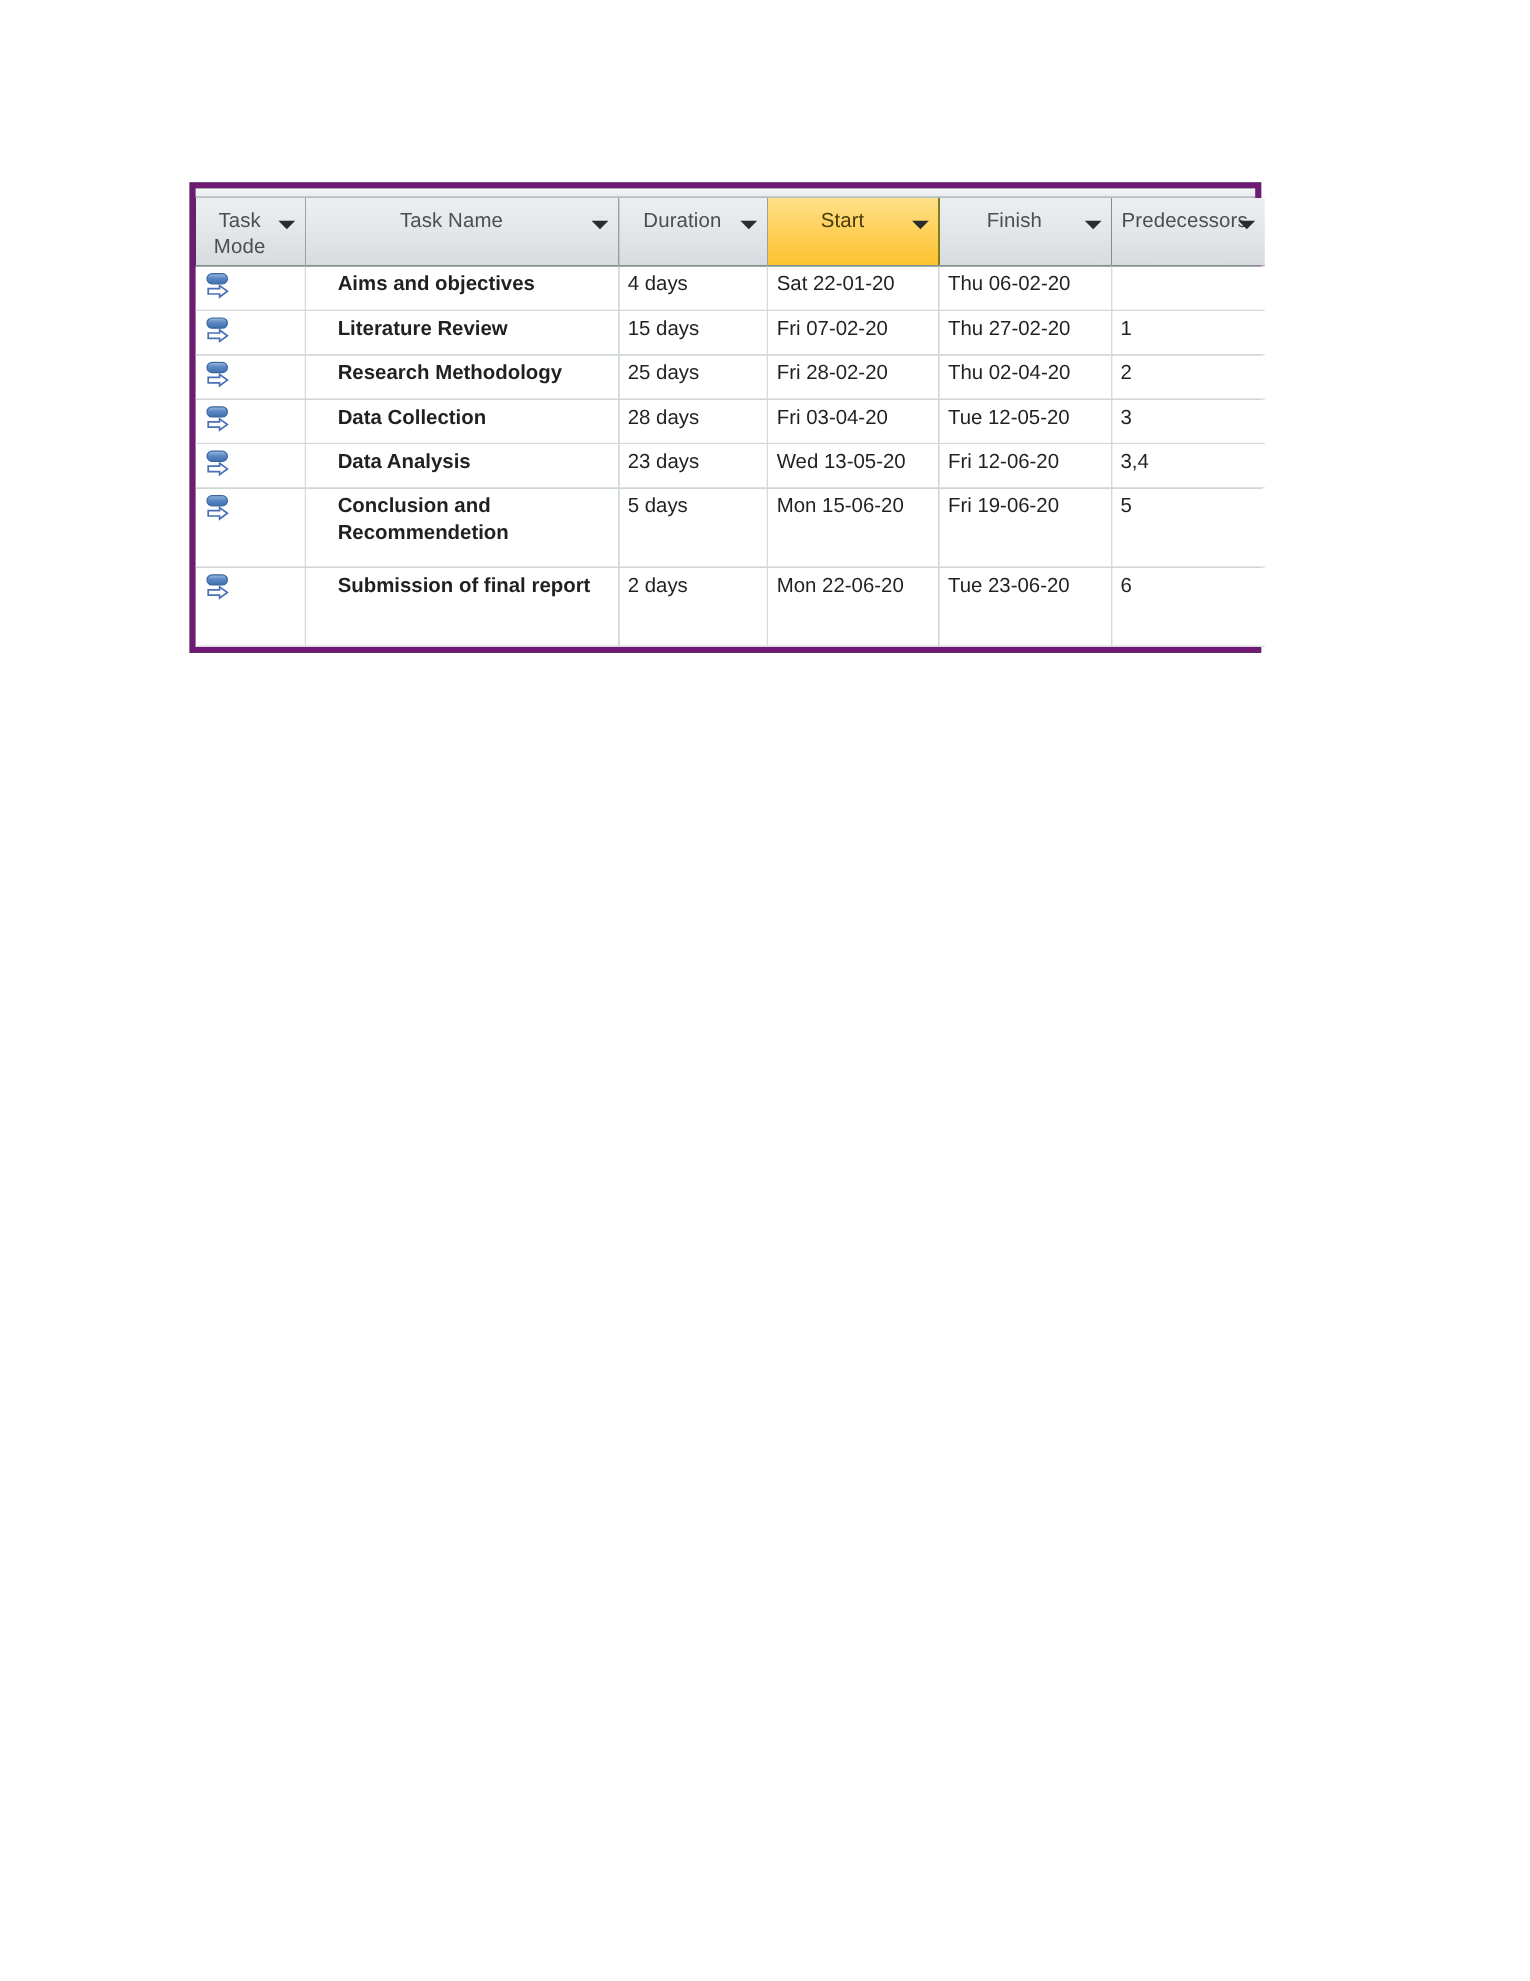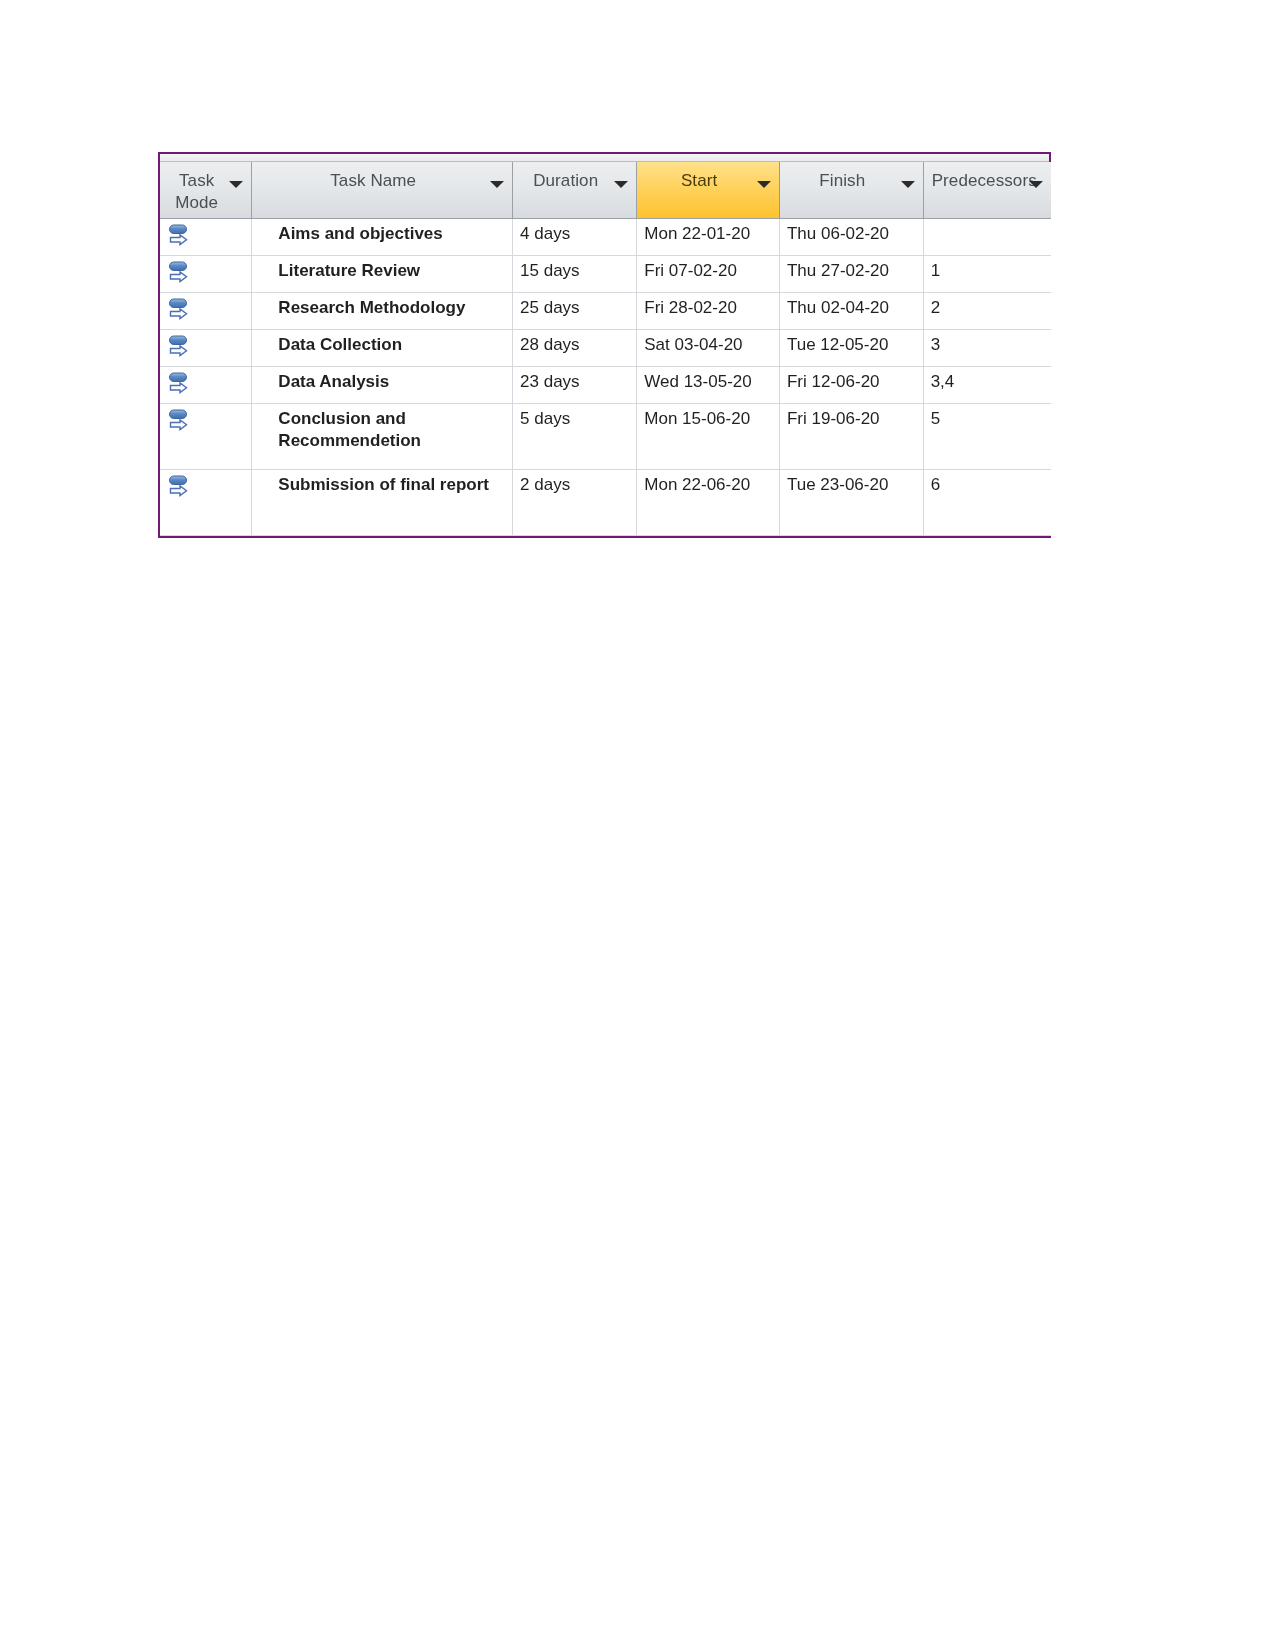--- a/index.html
+++ b/index.html
@@ -15,21 +15,21 @@
     overflow: hidden;
   }
 
   
   #project-table {
     position: absolute;
     left: 158px;
     top: 152px;
     width: 893px;
     background: #14532d;
-    border: 2px solid #701a75;
+    border: 5px solid #701a75;
     box-sizing: border-box;
   }
 
   
   .table-topband {
     height: 7px;
     background: linear-gradient(to bottom, #f4f5f6 0%, #e9ebed 100%);
     border-bottom: 1px solid #b9bec4;
   }
 
@@ -168,21 +168,21 @@
                     <stop offset="45%" stop-color="#5b88c4"></stop>
                     <stop offset="100%" stop-color="#3f6fae"></stop>
                   </linearGradient>
                 </defs>
                 <rect x="1.5" y="1" width="17" height="8.5" rx="4.25" ry="4.25" fill="url(#barg)" stroke="#3a659f" stroke-width="1"></rect>
                 <path d="M2.5 13.5 L12 13.5 L12 11 L18.5 15.75 L12 20.5 L12 18 L2.5 18 Z" fill="#ffffff" stroke="#4a6fb5" stroke-width="1.4" stroke-linejoin="miter"></path>
               </svg></span>
           </td>
           <td class="c-name">Aims and objectives</td>
           <td class="c-duration">4 days</td>
-          <td class="c-start">Mon 22-01-20</td>
+          <td class="c-start">Sat 22-01-20</td>
           <td class="c-finish">Thu 06-02-20</td>
           <td class="c-pred"></td>
         </tr>
         <tr>
           <td class="c-mode">
             <span class="mode-icon"><svg width="28" height="26" viewBox="0 0 28 26" xmlns="http://www.w3.org/2000/svg">
                 <defs>
                   <linearGradient id="barg" x1="0" y1="0" x2="0" y2="1">
                     <stop offset="0%" stop-color="#9dbce0"></stop>
                     <stop offset="45%" stop-color="#5b88c4"></stop>
@@ -228,21 +228,21 @@
                     <stop offset="45%" stop-color="#5b88c4"></stop>
                     <stop offset="100%" stop-color="#3f6fae"></stop>
                   </linearGradient>
                 </defs>
                 <rect x="1.5" y="1" width="17" height="8.5" rx="4.25" ry="4.25" fill="url(#barg)" stroke="#3a659f" stroke-width="1"></rect>
                 <path d="M2.5 13.5 L12 13.5 L12 11 L18.5 15.75 L12 20.5 L12 18 L2.5 18 Z" fill="#ffffff" stroke="#4a6fb5" stroke-width="1.4" stroke-linejoin="miter"></path>
               </svg></span>
           </td>
           <td class="c-name">Data Collection</td>
           <td class="c-duration">28 days</td>
-          <td class="c-start">Sat 03-04-20</td>
+          <td class="c-start">Fri 03-04-20</td>
           <td class="c-finish">Tue 12-05-20</td>
           <td class="c-pred">3</td>
         </tr>
         <tr>
           <td class="c-mode">
             <span class="mode-icon"><svg width="28" height="26" viewBox="0 0 28 26" xmlns="http://www.w3.org/2000/svg">
                 <defs>
                   <linearGradient id="barg" x1="0" y1="0" x2="0" y2="1">
                     <stop offset="0%" stop-color="#9dbce0"></stop>
                     <stop offset="45%" stop-color="#5b88c4"></stop>

